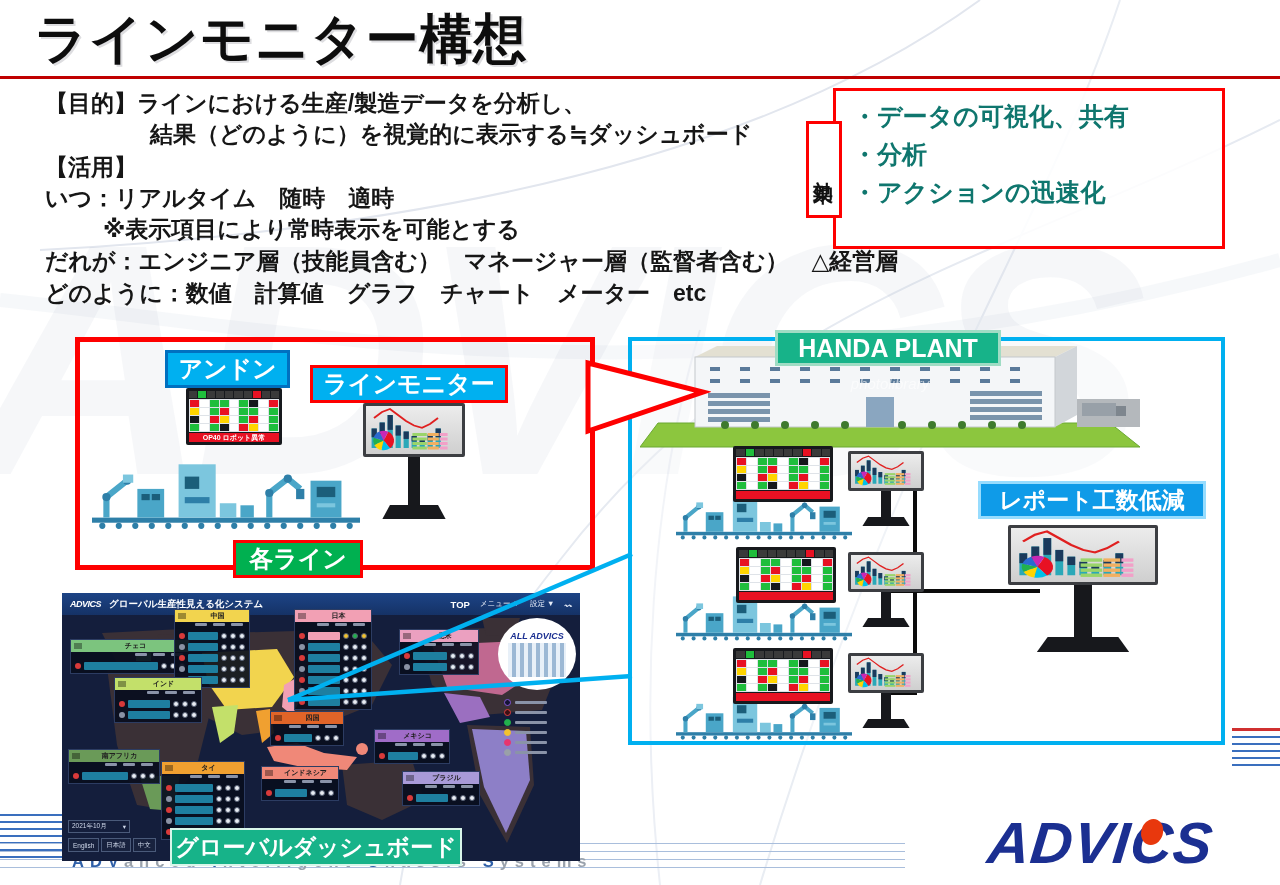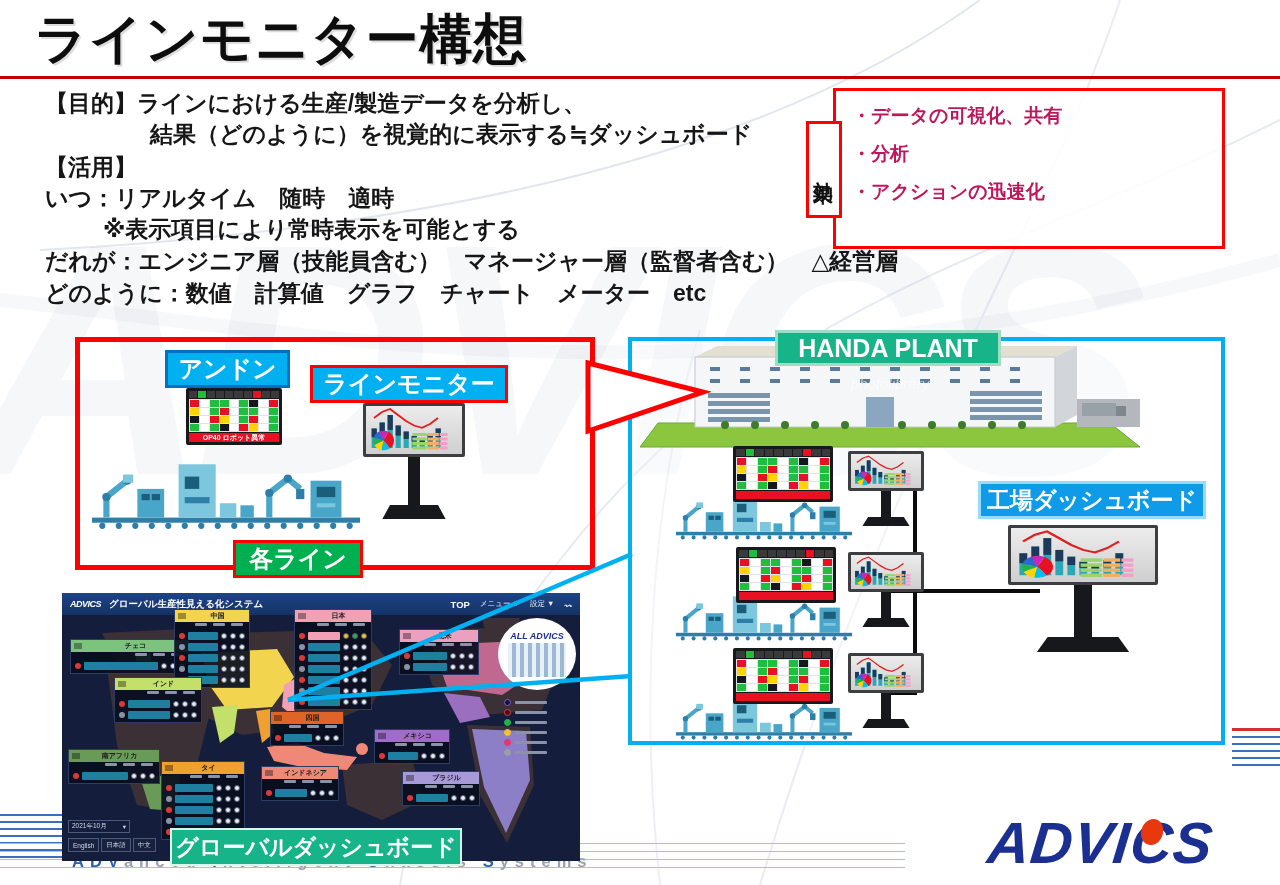--- a/index.html
+++ b/index.html
@@ -11,21 +11,21 @@
   #watermark{position:absolute;left:-30px;top:170px;z-index:0;font-size:330px;font-style:italic;
              font-weight:900;letter-spacing:-14px;color:rgba(168,180,198,0.10);white-space:nowrap;}
   
   #title{left:34px;top:4px;font-size:53px;font-weight:900;color:#0d0d0d;letter-spacing:1px;
          text-shadow:2px 2px 0 rgba(120,120,130,0.25);z-index:2;}
   #red-rule{left:0;top:76px;width:1280px;height:3px;background:#c00000;z-index:1;}
   .bodyline{position:absolute;font-size:23px;font-weight:700;color:#161616;white-space:nowrap;z-index:2;}
   
   #fx-box{left:833px;top:88px;width:392px;height:161px;border:3px solid #fe0000;background:rgba(255,255,255,0.85);
           z-index:2;padding:6px 0 0 16px;box-sizing:border-box;}
-  .fx-item{font-size:19px;font-weight:800;color:#be185d;line-height:38px;white-space:nowrap;}
+  .fx-item{font-size:25px;font-weight:800;color:#0f766e;line-height:38px;white-space:nowrap;}
   #fx-tab{left:806px;top:121px;width:36px;height:97px;border:3px solid #fe0000;background:#fff;z-index:3;
           display:flex;align-items:center;justify-content:center;font-size:20px;font-weight:800;color:#111;
           writing-mode:vertical-rl;text-orientation:upright;letter-spacing:6px;box-sizing:border-box;}
   
   .tag{position:absolute;display:flex;align-items:center;justify-content:center;color:#fff;font-weight:800;
        white-space:nowrap;box-sizing:border-box;z-index:7;}
   
   #line-box{left:75px;top:337px;width:520px;height:233px;border:5px solid #fe0000;z-index:3;box-sizing:border-box;}
   
   #plant-box{left:628px;top:337px;width:597px;height:408px;border:4px solid #00b0f0;z-index:3;box-sizing:border-box;background:rgba(255,255,255,0.35);}
@@ -762,21 +762,21 @@
             <path d="M22,46 L10.4,51.9 A13,13 0 0 1 9.5,42.4 Z" fill="#22b14c"></path>
             <path d="M22,46 L9.5,42.4 A13,13 0 0 1 16.8,34.1 Z" fill="#2a6ad0"></path>
             <path d="M22,46 L16.8,34.1 A13,13 0 0 1 27.9,34.4 Z" fill="#c828b4"></path>
           </svg>
         </div>
       </div>
     <div class="mon-neck" style="height:26px;"></div>
       <div class="mon-base"></div>
   </div>
 
-  <div class="tag" style="left:978px;top:481px;width:228px;height:38px;background:#0f9be8;border:3px solid #97dcfe;font-size:23px;">工場ダッシュボード</div>
+  <div class="tag" style="left:978px;top:481px;width:228px;height:38px;background:#0f9be8;border:3px solid #97dcfe;font-size:23px;">レポート工数低減</div>
 
   <div class="monitor" style="left:1008px;top:525px;width:150px;height:140px;">
     <div class="mon-screen" style="height:60px;">
         <div class="monitor-chart" style="width:100%;height:100%;">
           <svg viewBox="0 0 120 64" preserveAspectRatio="none" style="width:100%;height:100%;display:block;">
             <rect x="7" y="30" width="6.5" height="26" fill="#2aa8b8"></rect>
             <rect x="7" y="30" width="6.5" height="11.7" fill="#1b3a5c"></rect>
             <rect x="17" y="22" width="6.5" height="34" fill="#2aa8b8"></rect>
             <rect x="17" y="22" width="6.5" height="15.3" fill="#1b3a5c"></rect>
             <rect x="27" y="12" width="6.5" height="44" fill="#2aa8b8"></rect>

